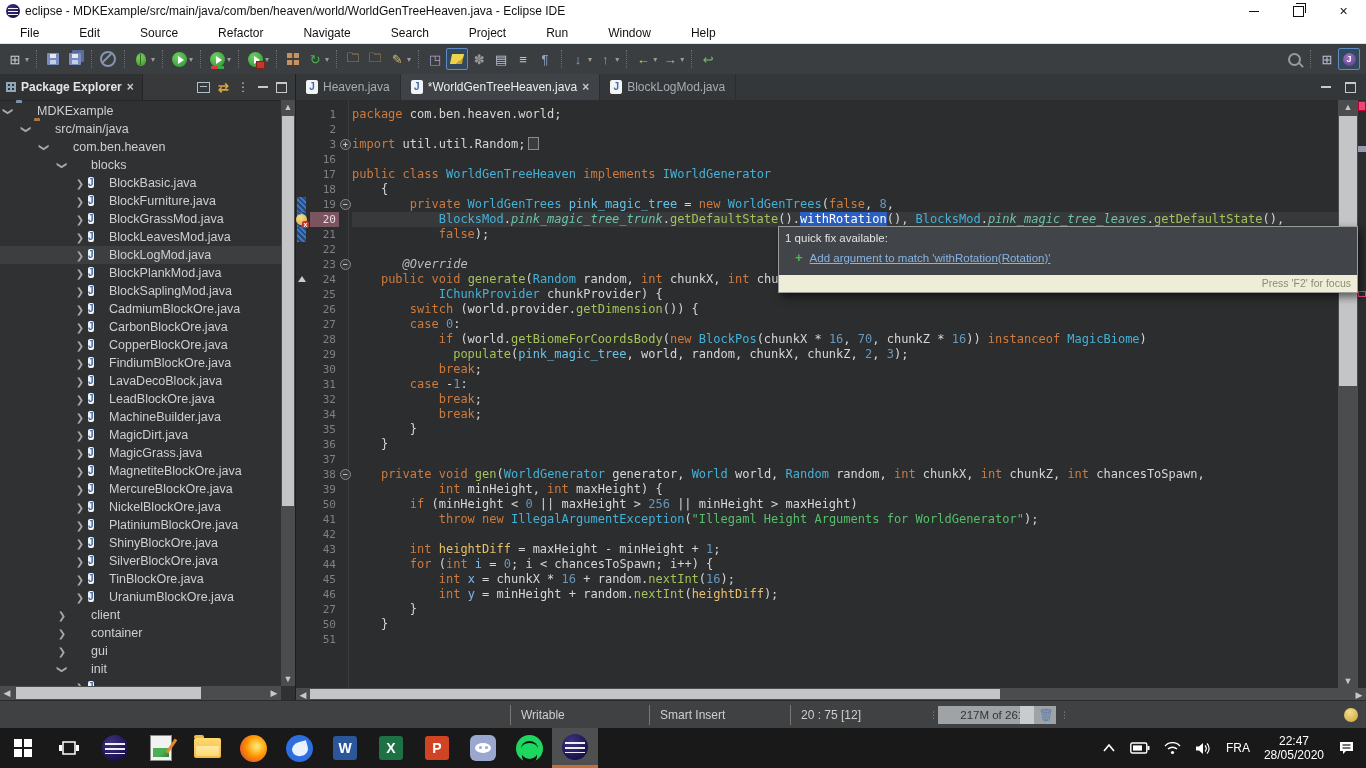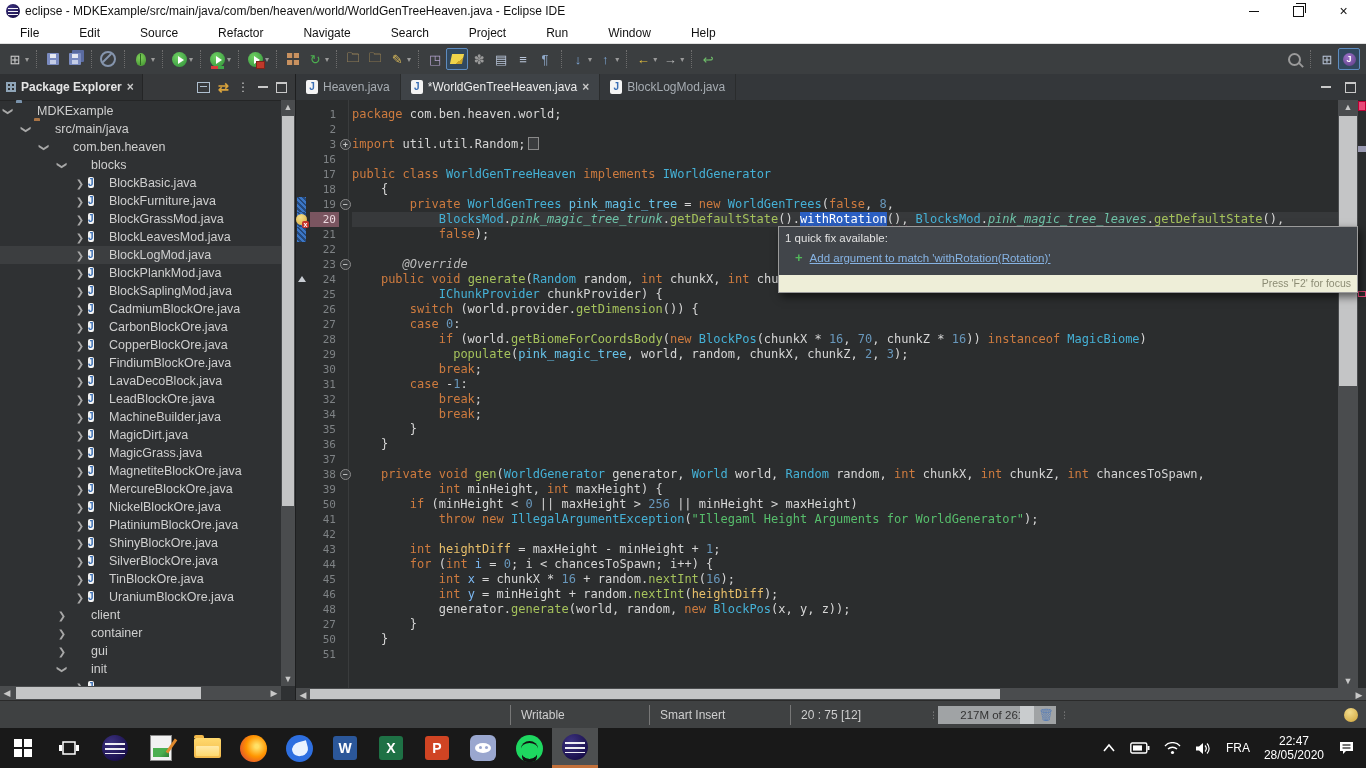--- a/index.html
+++ b/index.html
@@ -796,26 +796,20 @@
             <span class="ctext"><span class="tk-pl">            </span><span class="tk-kw">int</span><span class="tk-pl"> </span><span class="tk-vb">x</span><span class="tk-pl"> = chunkX * </span><span class="tk-num">16</span><span class="tk-pl"> + random.</span><span class="tk-me">nextInt</span><span class="tk-pl">(</span><span class="tk-num">16</span><span class="tk-pl">);</span></span>
           </div>
           <div class="cline">
             <span class="annot"></span>
             <span class="lnum">46</span>
             <span class="fold"></span>
             <span class="ctext"><span class="tk-pl">            </span><span class="tk-kw">int</span><span class="tk-pl"> </span><span class="tk-vb">y</span><span class="tk-pl"> = minHeight + random.</span><span class="tk-me">nextInt</span><span class="tk-pl">(</span><span class="tk-vg">heightDiff</span><span class="tk-pl">);</span></span>
           </div>
           <div class="cline">
             <span class="annot"></span>
-            <span class="lnum">48</span>
-            <span class="fold"></span>
-            <span class="ctext"><span class="tk-pl">            generator.</span><span class="tk-me">generate</span><span class="tk-pl">(world, random, </span><span class="tk-kw">new</span><span class="tk-pl"> </span><span class="tk-ty">BlockPos</span><span class="tk-pl">(x, y, z));</span></span>
-          </div>
-          <div class="cline">
-            <span class="annot"></span>
             <span class="lnum">27</span>
             <span class="fold"></span>
             <span class="ctext"><span class="tk-pl">        }</span></span>
           </div>
           <div class="cline">
             <span class="annot"></span>
             <span class="lnum">50</span>
             <span class="fold"></span>
             <span class="ctext"><span class="tk-pl">    }</span></span>
           </div>

